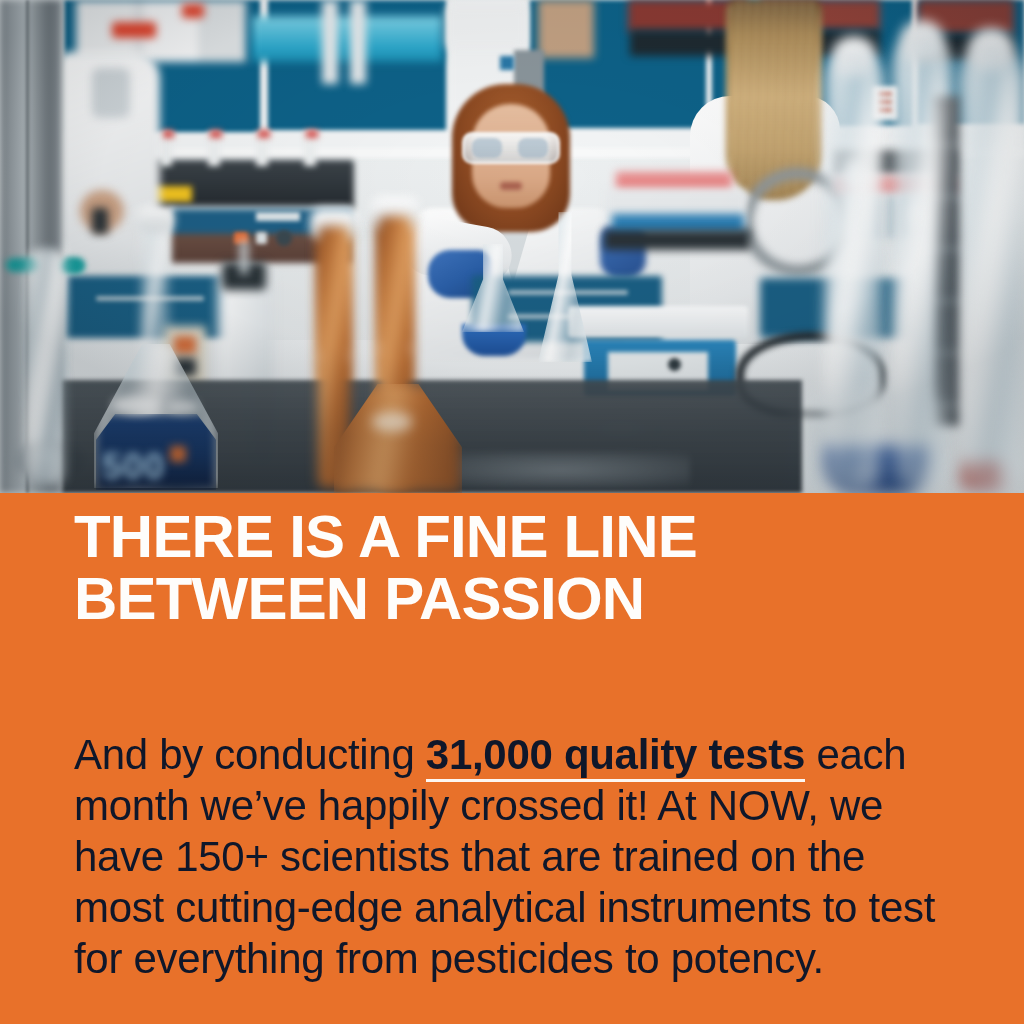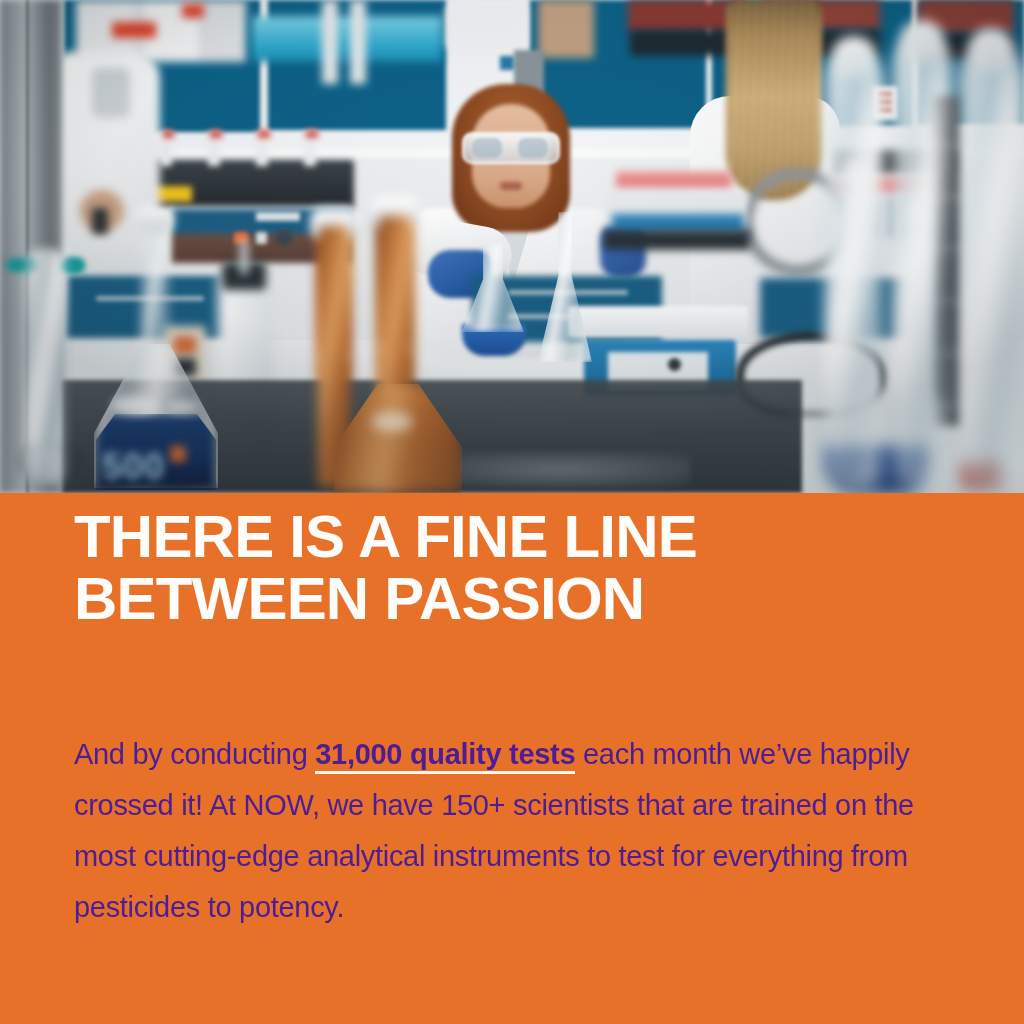--- a/index.html
+++ b/index.html
@@ -76,22 +76,22 @@
   }
   #headline {
     position:absolute; left:74px; top:13px; width:900px;
     color:#fefdfb;
     font-size:60px; line-height:62px;
     font-weight:bold; letter-spacing:-0.8px;
   }
   #headline .hl { display:block; white-space:nowrap; }
   #body {
     position:absolute; left:74px; top:236px; width:880px;
-    color:#4c1d95;
-    font-size:29px; line-height:51px;
+    color:#0f172a;
+    font-size:42px; line-height:51px;
     font-weight:normal; letter-spacing:-0.3px;
   }
   #body b { font-weight:bold; }
   #body .ul { border-bottom:3px solid #fdf7f2; padding-bottom:1px; }
 </style>
 </head>
 <body>
 
 <div id="card">
 

